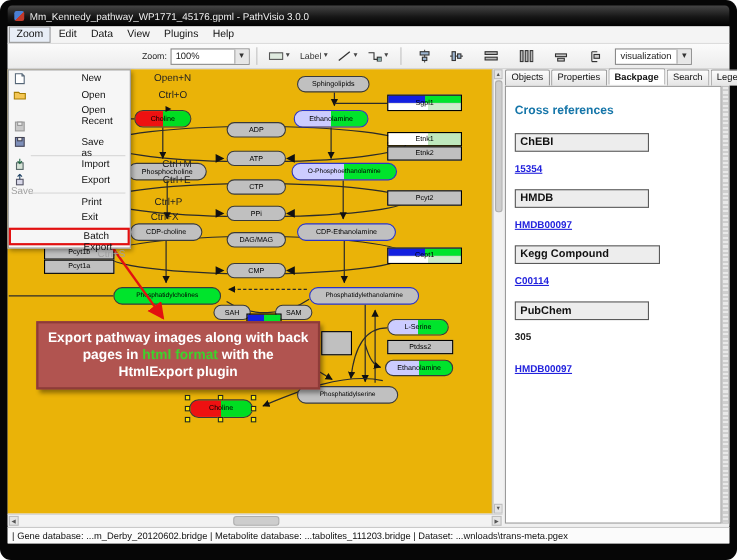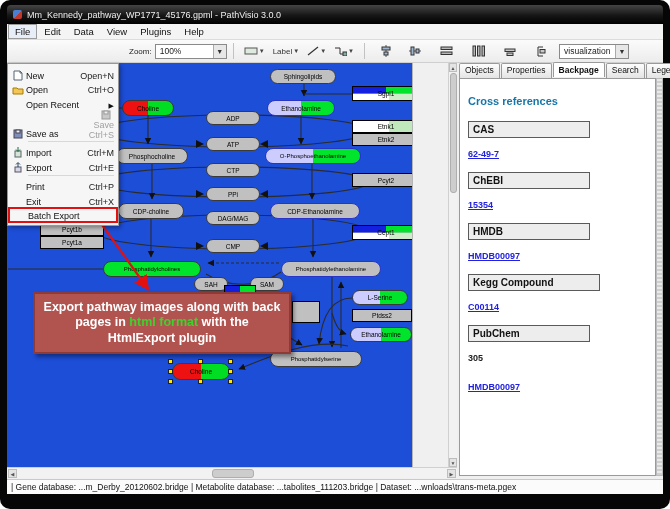--- a/index.html
+++ b/index.html
@@ -22,21 +22,21 @@
   .combo { background:#fff; border:1px solid #8a8a8a; height:15px; display:flex; align-items:center; font-size:8.5px; padding-left:4px; position:relative; }
   .combo .arrow { margin-left:auto; width:13px; height:100%; background:#e7e7e7; border-left:1px solid #aaa; display:flex; align-items:center; justify-content:center; font-size:7px; color:#333; }
   .zoomcombo { width:72px; }
   .viscombo { width:70px; margin-left:8px; }
   .tsep { width:1px; height:16px; background:#c2c2c2; margin:0 6px; }
   .tbtn { height:17px; min-width:17px; display:flex; align-items:center; justify-content:center; margin:0 1px; border:1px solid transparent; border-radius:2px; color:#333; font-size:8px; gap:1px; padding:0 2px; }
   .tbtn svg { display:block; }
   .ddarrow { font-size:6px; color:#444; }
 
   
-  .canvas { position:absolute; left:0; top:39px; width:406px; height:404px; background:#1d4ed8; border-right:1px solid #b5b5b5; overflow:hidden; }
+  .canvas { position:absolute; left:0; top:39px; width:441px; height:404px; background:#eab308; border-right:1px solid #b5b5b5; overflow:hidden; }
   .vscroll { position:absolute; left:441px; top:39px; width:9px; height:404px; background:#f2f2f2; border-left:1px solid #d0d0d0; }
   .vscroll .sarrow { width:100%; height:9px; background:#e4e4e4; border:1px solid #bdbdbd; font-size:5px; color:#555; text-align:center; line-height:8px; }
   .vscroll .sarrow.down { position:absolute; bottom:0; }
   .vthumb { position:absolute; left:1px; top:10px; width:7px; height:120px; background:#cdcdcd; border:1px solid #aeaeae; border-radius:3px; }
   .hscroll { position:absolute; left:0; top:443px; width:450px; height:11px; background:#f2f2f2; border-top:1px solid #d0d0d0; }
   .hscroll .sarrow { position:absolute; top:1px; width:9px; height:9px; background:#e4e4e4; border:1px solid #bdbdbd; font-size:5px; color:#555; text-align:center; line-height:8px; }
   .hthumb { position:absolute; left:205px; top:1px; width:42px; height:9px; background:#cdcdcd; border:1px solid #aeaeae; border-radius:3px; }
 
   
   .node { position:absolute; display:flex; align-items:center; justify-content:center; font-size:6.5px; color:#000; overflow:hidden; white-space:nowrap; z-index:2; }
@@ -52,21 +52,21 @@
   .handle { position:absolute; width:5px; height:5px; background:#ffe800; border:1px solid #222; z-index:4; }
 
   
   .callout { position:absolute; left:26px; top:229px; width:258px; height:62px; background:#b15450; border:2px solid #8e3b38;
     box-shadow:3px 3px 4px rgba(0,0,0,.4); color:#fff; font-weight:bold; font-size:12.5px; text-align:center;
     display:flex; align-items:center; justify-content:center; padding:2px 6px; line-height:1.25; z-index:3; }
   .callout .hl { color:#3fd12d; }
 
   
   .filemenu { position:absolute; left:0; top:39px; width:112px; background:#f6f6f6; border:1px solid #979797; box-shadow:2px 2px 4px rgba(0,0,0,.35); z-index:10; padding:2px 0; }
-  .fitem { height:14.5px; display:flex; align-items:flex-end; font-size:9px; color:#111; padding:0 4px 0 2px; position:relative; }
+  .fitem { height:14.5px; display:flex; align-items:flex-start; font-size:9px; color:#111; padding:0 4px 0 2px; position:relative;gap:48px; }
   .fitem .ficon { width:16px; display:flex; align-items:center; justify-content:center; flex:0 0 auto; }
   .fitem .sc { margin-left:auto; color:#222; }
   .fitem.disabled, .fitem.disabled .sc { color:#a0a0a0;flex-direction:column; }
   .fsep { height:1px; background:#d8d8d8; margin:2px 4px 2px 20px; }
   .fitem.batch { border:2px solid #e21010; height:16px; }
   .subarrow { margin-left:auto; font-size:7px; }
 
   
   .sidebar { position:absolute; left:450px; top:39px; width:206px; height:415px; background:#f0f0f0; }
   .tabs { position:absolute; left:2px; top:0px; height:15px; display:flex; font-size:8.5px; color:#111; }
@@ -93,21 +93,21 @@
 <div class="frame">
 
   <div class="titlebar">
     <span class="app-icon"></span>
     <span>Mm_Kennedy_pathway_WP1771_45176.gpml - PathVisio 3.0.0</span>
   </div>
 
   <div class="app">
 
     <div class="menubar">
-      <span class="mitem open">File</span>
+      <span class="mitem open">Zoom</span>
       <span class="mitem">Edit</span>
       <span class="mitem">Data</span>
       <span class="mitem">View</span>
       <span class="mitem">Plugins</span>
       <span class="mitem">Help</span>
     </div>
 
     <div class="toolbar">
       <span class="tlabel" style="margin-left:122px">Zoom:</span>
       <div class="combo zoomcombo">
@@ -300,24 +300,20 @@
         <span class="tab">Objects</span>
         <span class="tab">Properties</span>
         <span class="tab active">Backpage</span>
         <span class="tab">Search</span>
         <span class="tab">Legend</span>
       </div>
       <div class="sbcontent">
         <div class="sbheading">Cross references</div>
 
         <div class="refsec">
-          <div class="refbox">CAS</div>
-          <a class="refval">62-49-7</a>
-        </div>
-        <div class="refsec">
           <div class="refbox">ChEBI</div>
           <a class="refval">15354</a>
         </div>
         <div class="refsec">
           <div class="refbox">HMDB</div>
           <a class="refval">HMDB00097</a>
         </div>
         <div class="refsec">
           <div class="refbox wide">Kegg Compound</div>
           <a class="refval">C00114</a>

